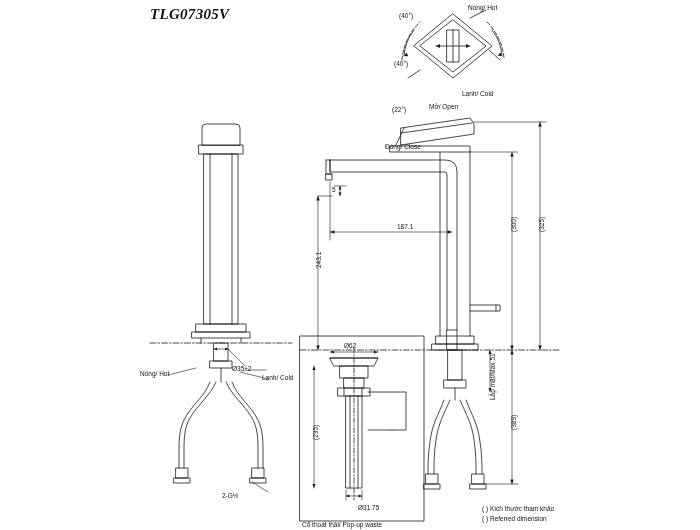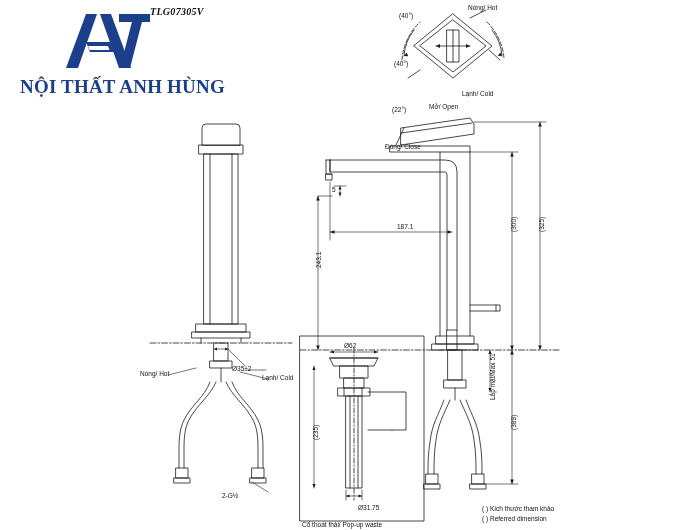--- a/index.html
+++ b/index.html
@@ -49,21 +49,21 @@
     color: #1b3f8b;
     white-space: nowrap;
   }
   .model-code {
     position: absolute;
     left: 150px;
     top: 6px;
     font-family: "Liberation Serif", serif;
     font-style: italic;
     font-weight: bold;
-    font-size: 10px;
+    font-size: 15px;
     color: #111;
     letter-spacing: 0.3px;
   }
   
   svg.draw {
     position: absolute;
     left: 0;
     top: 0;
     width: 700px;
     height: 530px;
@@ -85,37 +85,20 @@
     font-size: 6.5px;
     color: #111;
     white-space: nowrap;
   }
 </style>
 </head>
 <body>
 
 <div class="root">
 
-  <div class="brand">
-    <svg class="brand-mark" viewBox="0 0 86 58">
-      <g fill="#1b3f8b">
-        <polygon points="2,56 22,2 33,2 14,56"></polygon>
-        <polygon points="36,2 47,2 67,56 55,56"></polygon>
-        <polygon points="22,30 46,30 50,40 26,40"></polygon>
-      </g>
-      <g fill="#ffffff">
-        <polygon points="24,34 44,34 45.6,38 25.6,38"></polygon>
-      </g>
-      <g fill="#1b3f8b">
-        <polygon points="55,2 86,2 86,10 55,10"></polygon>
-        <polygon points="70,2 80,2 66,56 56,56"></polygon>
-      </g>
-    </svg>
-    <div class="brand-name">NỘI THẤT ANH HÙNG</div>
-  </div>
 
   <div class="model-code">TLG07305V</div>
 
   <svg class="draw" viewBox="0 0 700 530">
     <g fill="none" stroke="#1a1a1a" stroke-width="0.8" stroke-linejoin="round" stroke-linecap="round">
 
       <g>
         <path d="M202,145 L202,128 Q202,124 206,124 L236,124 Q240,124 240,128 L240,145 Z"></path>
         <rect x="199" y="145" width="44" height="9"></rect>
         <rect x="204" y="154" width="34" height="170"></rect>

